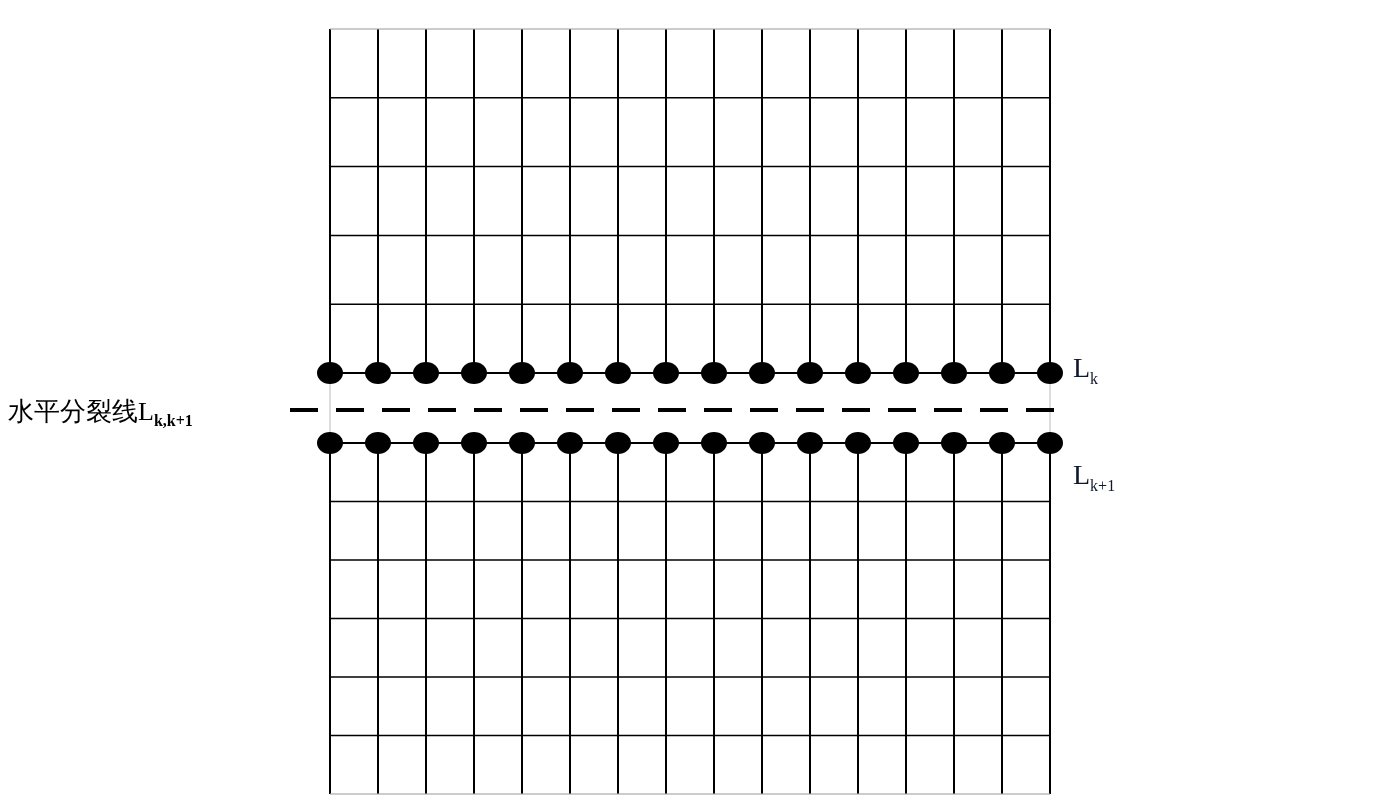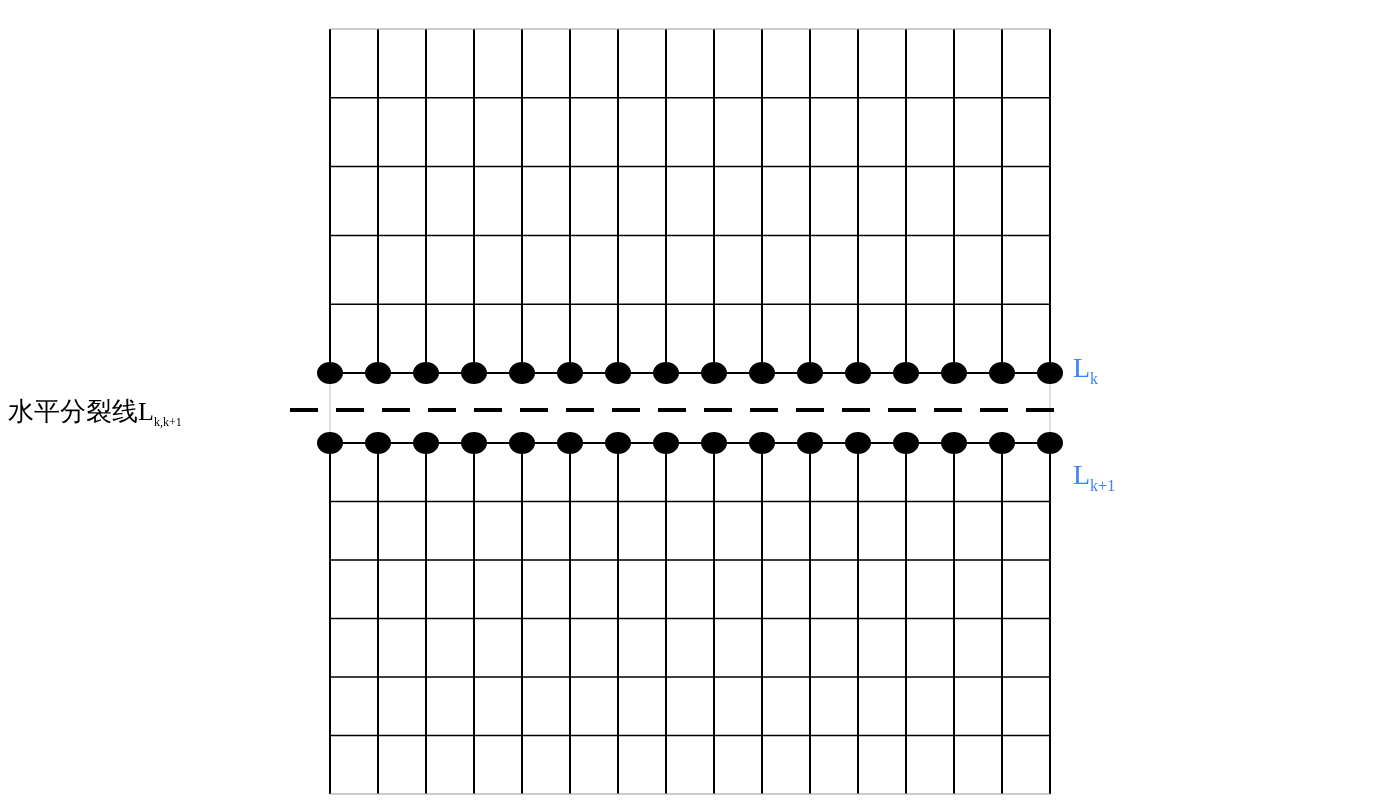--- a/index.html
+++ b/index.html
@@ -14,27 +14,28 @@
     position: relative;
     width: 1399px;
     height: 805px;
   }
   .label-left {
     position: absolute;
     font-size: 26px;
     color: #000;
   }
   .label-left sub {
-    font-size: 12px;
+    font-size: 16px;
     vertical-align: sub;
+    font-weight: bold;
   }
   .label-right {
     position: absolute;
     font-size: 28px;
-    color: #3b82f6;
+    color: #0f172a;
   }
   .label-right sub {
     font-size: 16px;
     vertical-align: sub;
   }
 </style>
 </head>
 <body>
 
 <div class="canvas">

